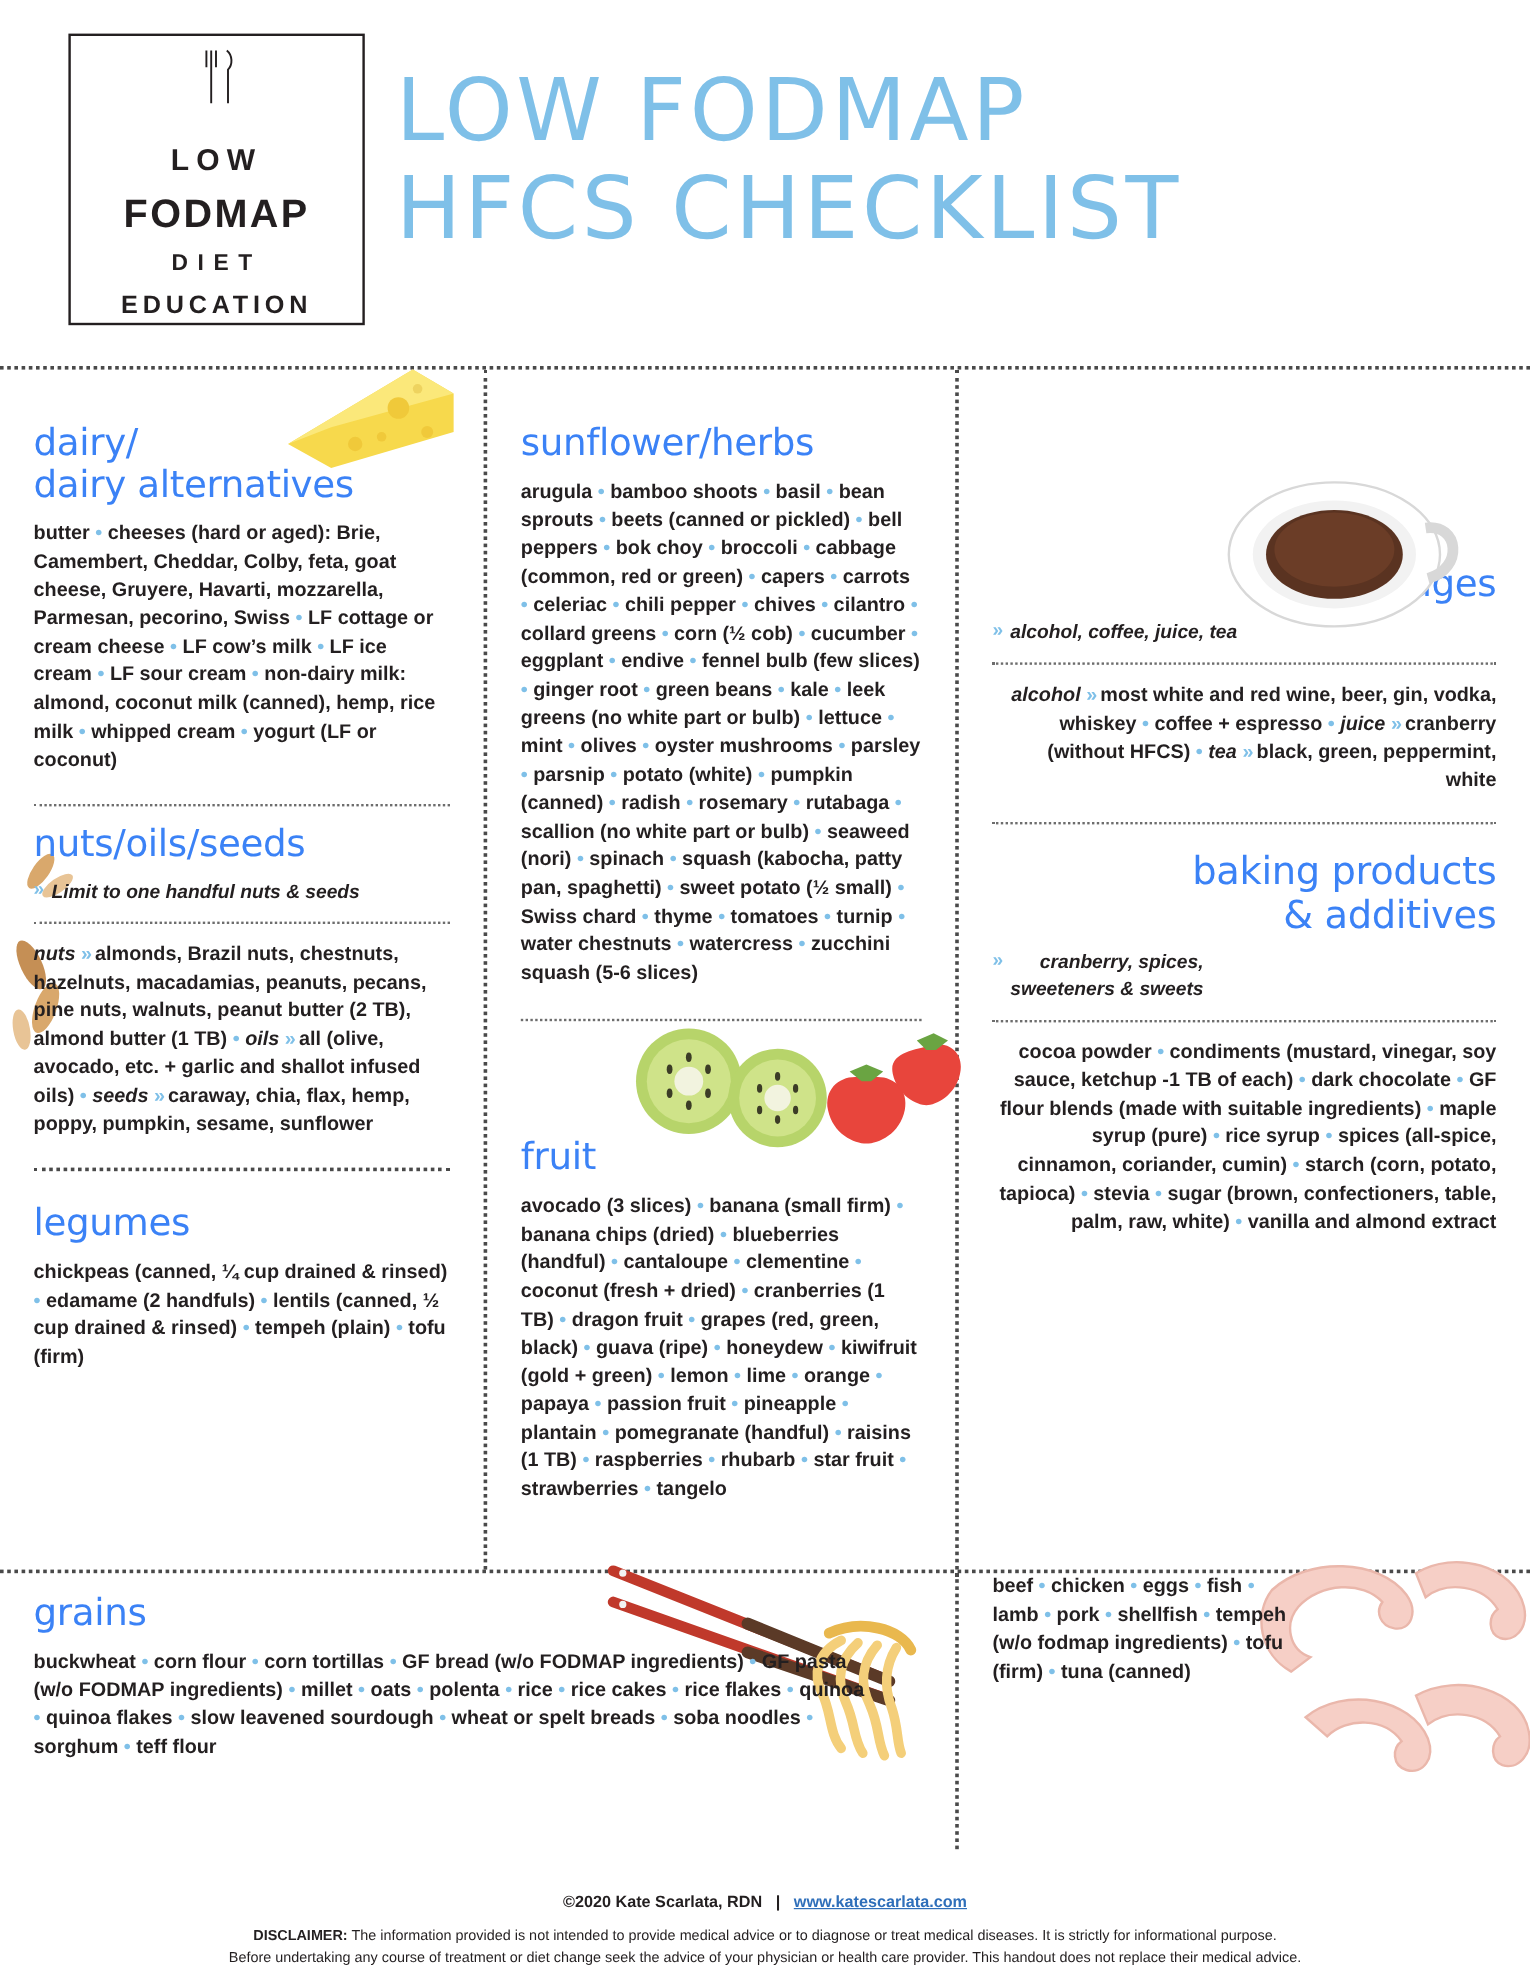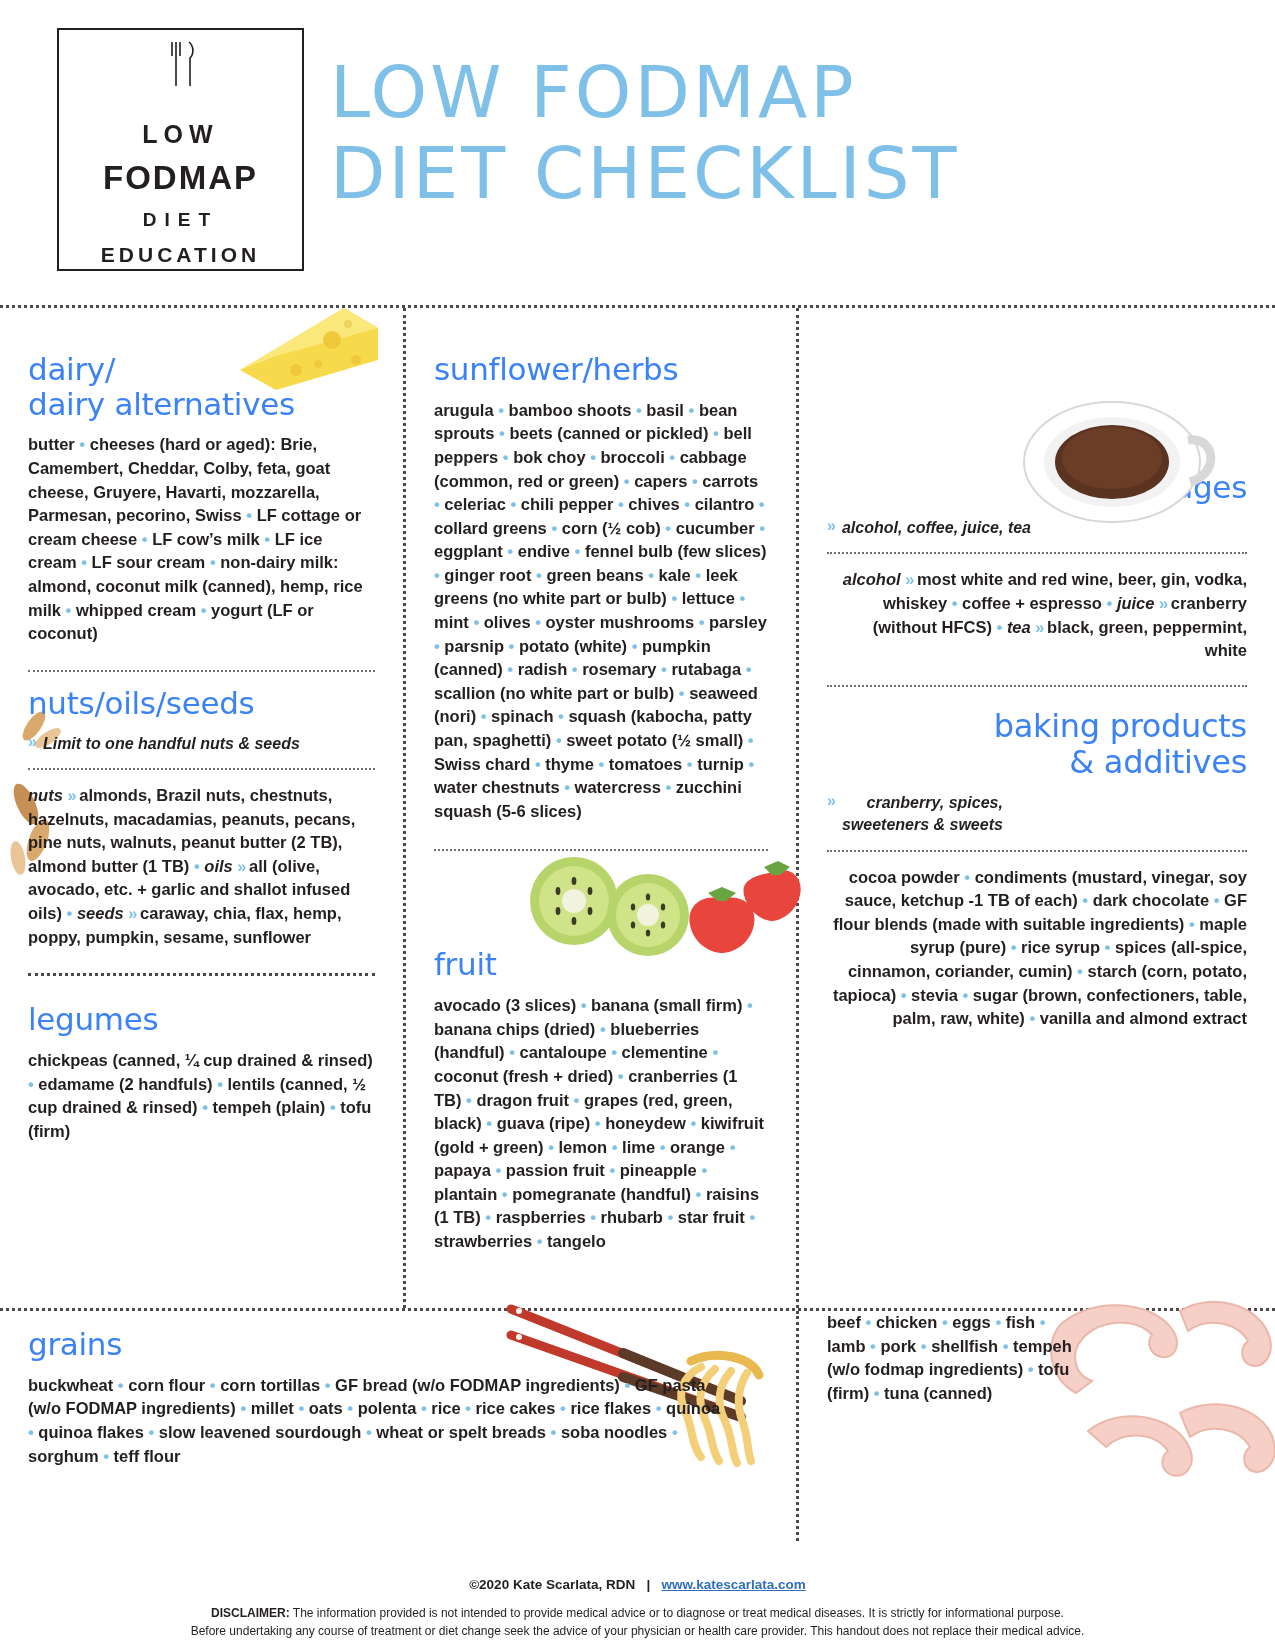--- a/index.html
+++ b/index.html
@@ -194,21 +194,21 @@
     <div class="logo-inner">
       <div class="logo-line1">LOW</div>
       <div class="logo-line2">FODMAP</div>
       <div class="logo-line3">DIET</div>
       <div class="logo-line4">EDUCATION</div>
     </div>
   </div>
 
   <div class="title-wrap">
     <div class="title-1">LOW FODMAP</div>
-    <div class="title-2">DIET CHECKLIST</div>
+    <div class="title-2">HFCS CHECKLIST</div>
   </div>
 </div>
 
 <hr class="hr-dot">
 
 <div class="main">
 
   <div class="vr-dot" style="left:403px"></div>
   <div class="vr-dot" style="left:796px"></div>
 

